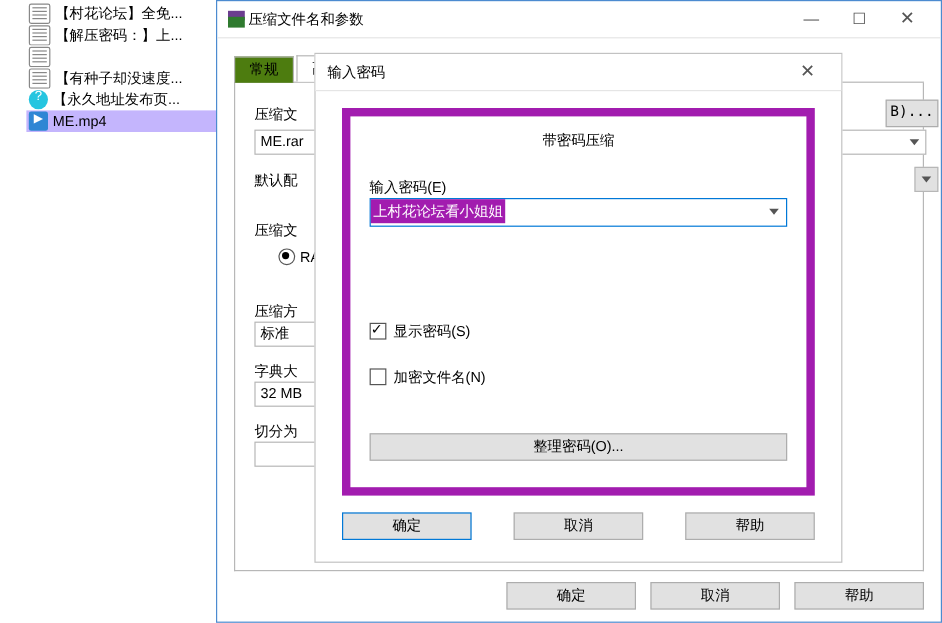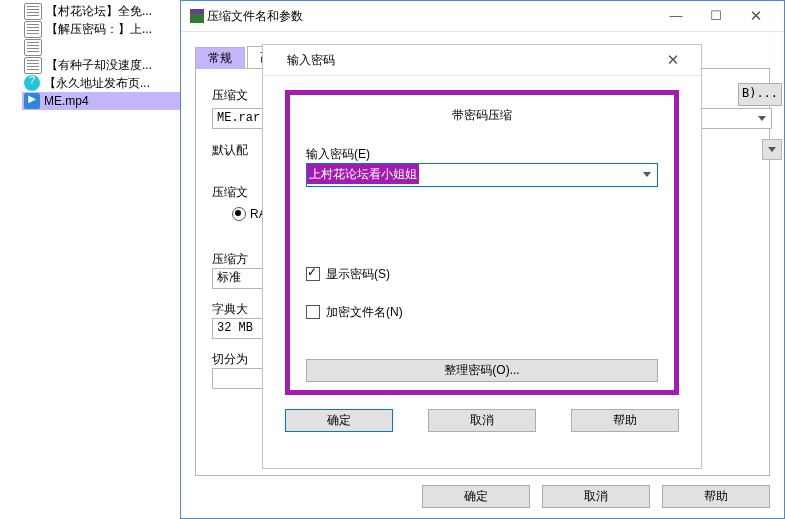--- a/index.html
+++ b/index.html
@@ -24,30 +24,30 @@
   .titlebar .wicon{width:16px;height:16px;position:relative}
   .rar-icon::before{content:"";position:absolute;left:1px;top:1px;width:14px;height:8px;background:#6b3d8f}
   .rar-icon::after{content:"";position:absolute;left:1px;top:6px;width:14px;height:9px;background:#2f7a2f}
   .titlebar .ttl{margin-left:2px;flex:1}
   .winbtn{width:40px;height:28px;display:flex;align-items:center;justify-content:center;color:#555;font-size:13px}
   .winclose{font-size:15px}
 
   .dlg1-body{padding:14px 14px 0 14px}
   .tabs1{height:22px;display:flex;border-bottom:1px solid #b7b7b7}
   .tab{padding:2px 12px;border:1px solid #b7b7b7;border-bottom:none;background:#fff;margin-right:2px;position:relative}
-  .tab.sel{background:#c4b5fd;top:1px}
+  .tab.sel{background:#4d7c0f;top:1px}
   .tab.fade{color:#000}
 
   .panel1{border:1px solid #b7b7b7;border-top:none;height:407px;padding:14px 16px 0 16px;box-sizing:border-box;position:relative}
 
   .lbl{margin-top:2px}
   .txtbox{border:1px solid #b7b7b7;background:#fff;height:21px;box-sizing:border-box;padding:0 4px;line-height:19px;font-family:"SimSun",monospace;font-size:12px}
   .combo{position:relative;border:1px solid #b7b7b7;background:#fff;height:21px;box-sizing:border-box}
   .combo::after{content:"";position:absolute;right:5px;top:7px;border-left:4px solid transparent;border-right:4px solid transparent;border-top:5px solid #555}
-  .combo .val{padding:0 4px;line-height:19px;font-family:Liberation Mono, monospace;font-size:12px}
+  .combo .val{padding:0 4px;line-height:19px;font-family:Liberation Sans, sans-serif;font-size:12px}
 
   .radio{display:inline-flex;align-items:center;height:18px}
   .radio .dot{width:12px;height:12px;border:1px solid #555;border-radius:50%;margin-right:4px;position:relative}
   .radio.sel .dot::after{content:"";position:absolute;left:2px;top:2px;width:6px;height:6px;border-radius:50%;background:#000}
 
   .btn{height:23px;border:1px solid #adadad;background:#e1e1e1;padding:0 14px;display:inline-flex;align-items:center;justify-content:center;box-sizing:border-box}
   .btn.def{border:1px solid #0078d7}
 
   .footer1{position:absolute;right:14px;bottom:10px;display:flex;gap:12px}
   .footer1 .btn{width:108px}
@@ -58,21 +58,21 @@
   .row .c1{width:80px}
 
   .browse-btn{width:42px;margin-left:6px;height:21px;border:1px solid #adadad;background:#e1e1e1;line-height:19px;text-align:center;font-family:"SimSun",monospace}
   .combo.wide{width:560px}
   .combo.small{width:68px}
 
   
   .dlg2{position:absolute;left:262px;top:44px;width:440px;height:425px;background:#fff;border:1px solid #c2c2c2;box-sizing:border-box;z-index:10}
   .dlg2 .titlebar{background:#fff;border-bottom:1px solid #e5e5e5}
   .dlg2-body{padding:8px 22px 14px 22px}
-  .group{border:5px solid #a21caf;padding:12px 16px 8px 16px;margin-top:6px}
+  .group{border:7px solid #a21caf;padding:12px 16px 22px 16px;margin-top:6px}
   .grp-title{text-align:center;margin-bottom:22px}
   .pwd-combo{border:1px solid #0078d7;height:22px;position:relative}
   .pwd-combo .val{display:inline-block;background:#a21caf;color:#fff;padding:0 2px;line-height:20px}
   .pwd-combo::after{content:"";position:absolute;right:6px;top:8px;border-left:4px solid transparent;border-right:4px solid transparent;border-top:5px solid #555}
 
   .chk{display:flex;align-items:center;height:18px}
   .chk .box{width:12px;height:12px;border:1px solid #555;margin-right:6px;position:relative;flex:0 0 12px}
   .chk.on .box::after{content:"✓";position:absolute;left:0;top:-3px;font-size:12px;color:#000}
 
   .org-btn{width:100%;margin-top:38px}
@@ -175,21 +175,21 @@
   </div>
   <div class="footer1">
     <span class="btn">确定</span>
     <span class="btn">取消</span>
     <span class="btn">帮助</span>
   </div>
 </div>
 
 <div class="dlg2">
   <div class="titlebar">
-    <span class="ttl" style="margin-left:16px">输入密码</span>
+    <span class="ttl" style="margin-left:2px">输入密码</span>
     <span class="winbtn winclose">✕</span>
   </div>
   <div class="dlg2-body">
     <div class="group">
       <div class="grp-title">带密码压缩</div>
       <div class="lbl">输入密码(E)</div>
       <div class="pwd-combo">
         <span class="val">上村花论坛看小姐姐</span>
       </div>
 

